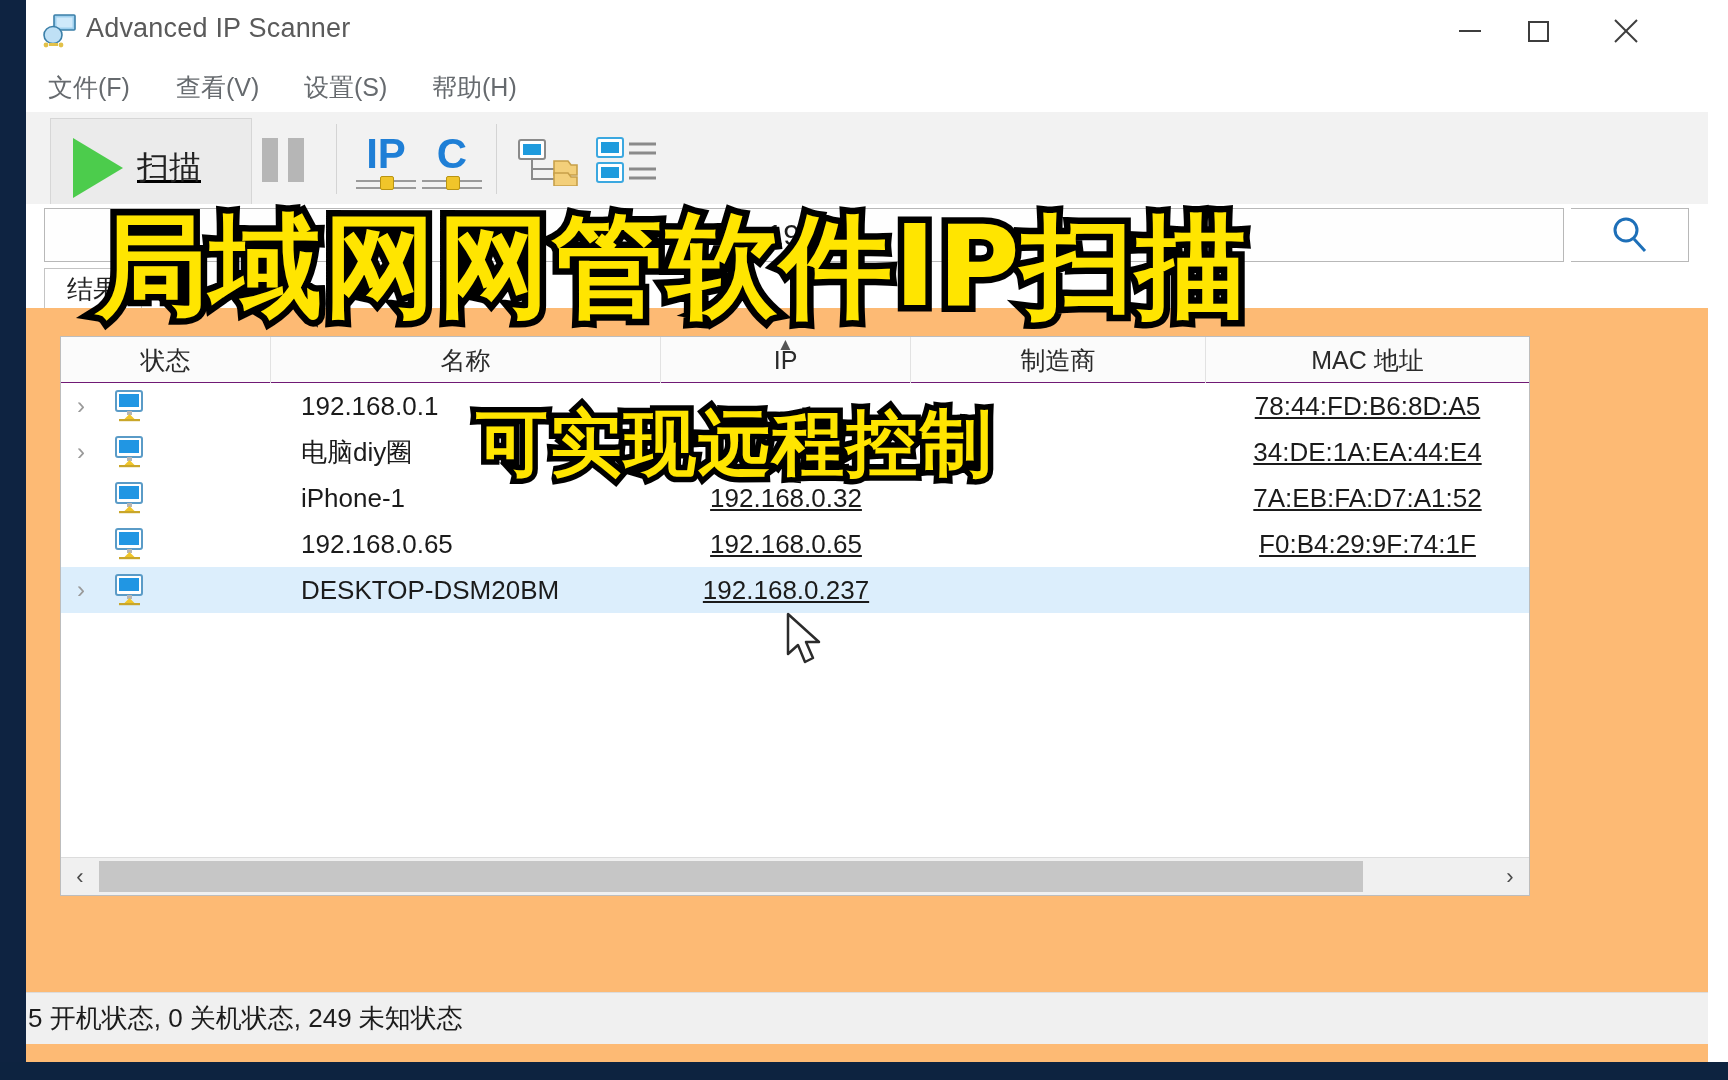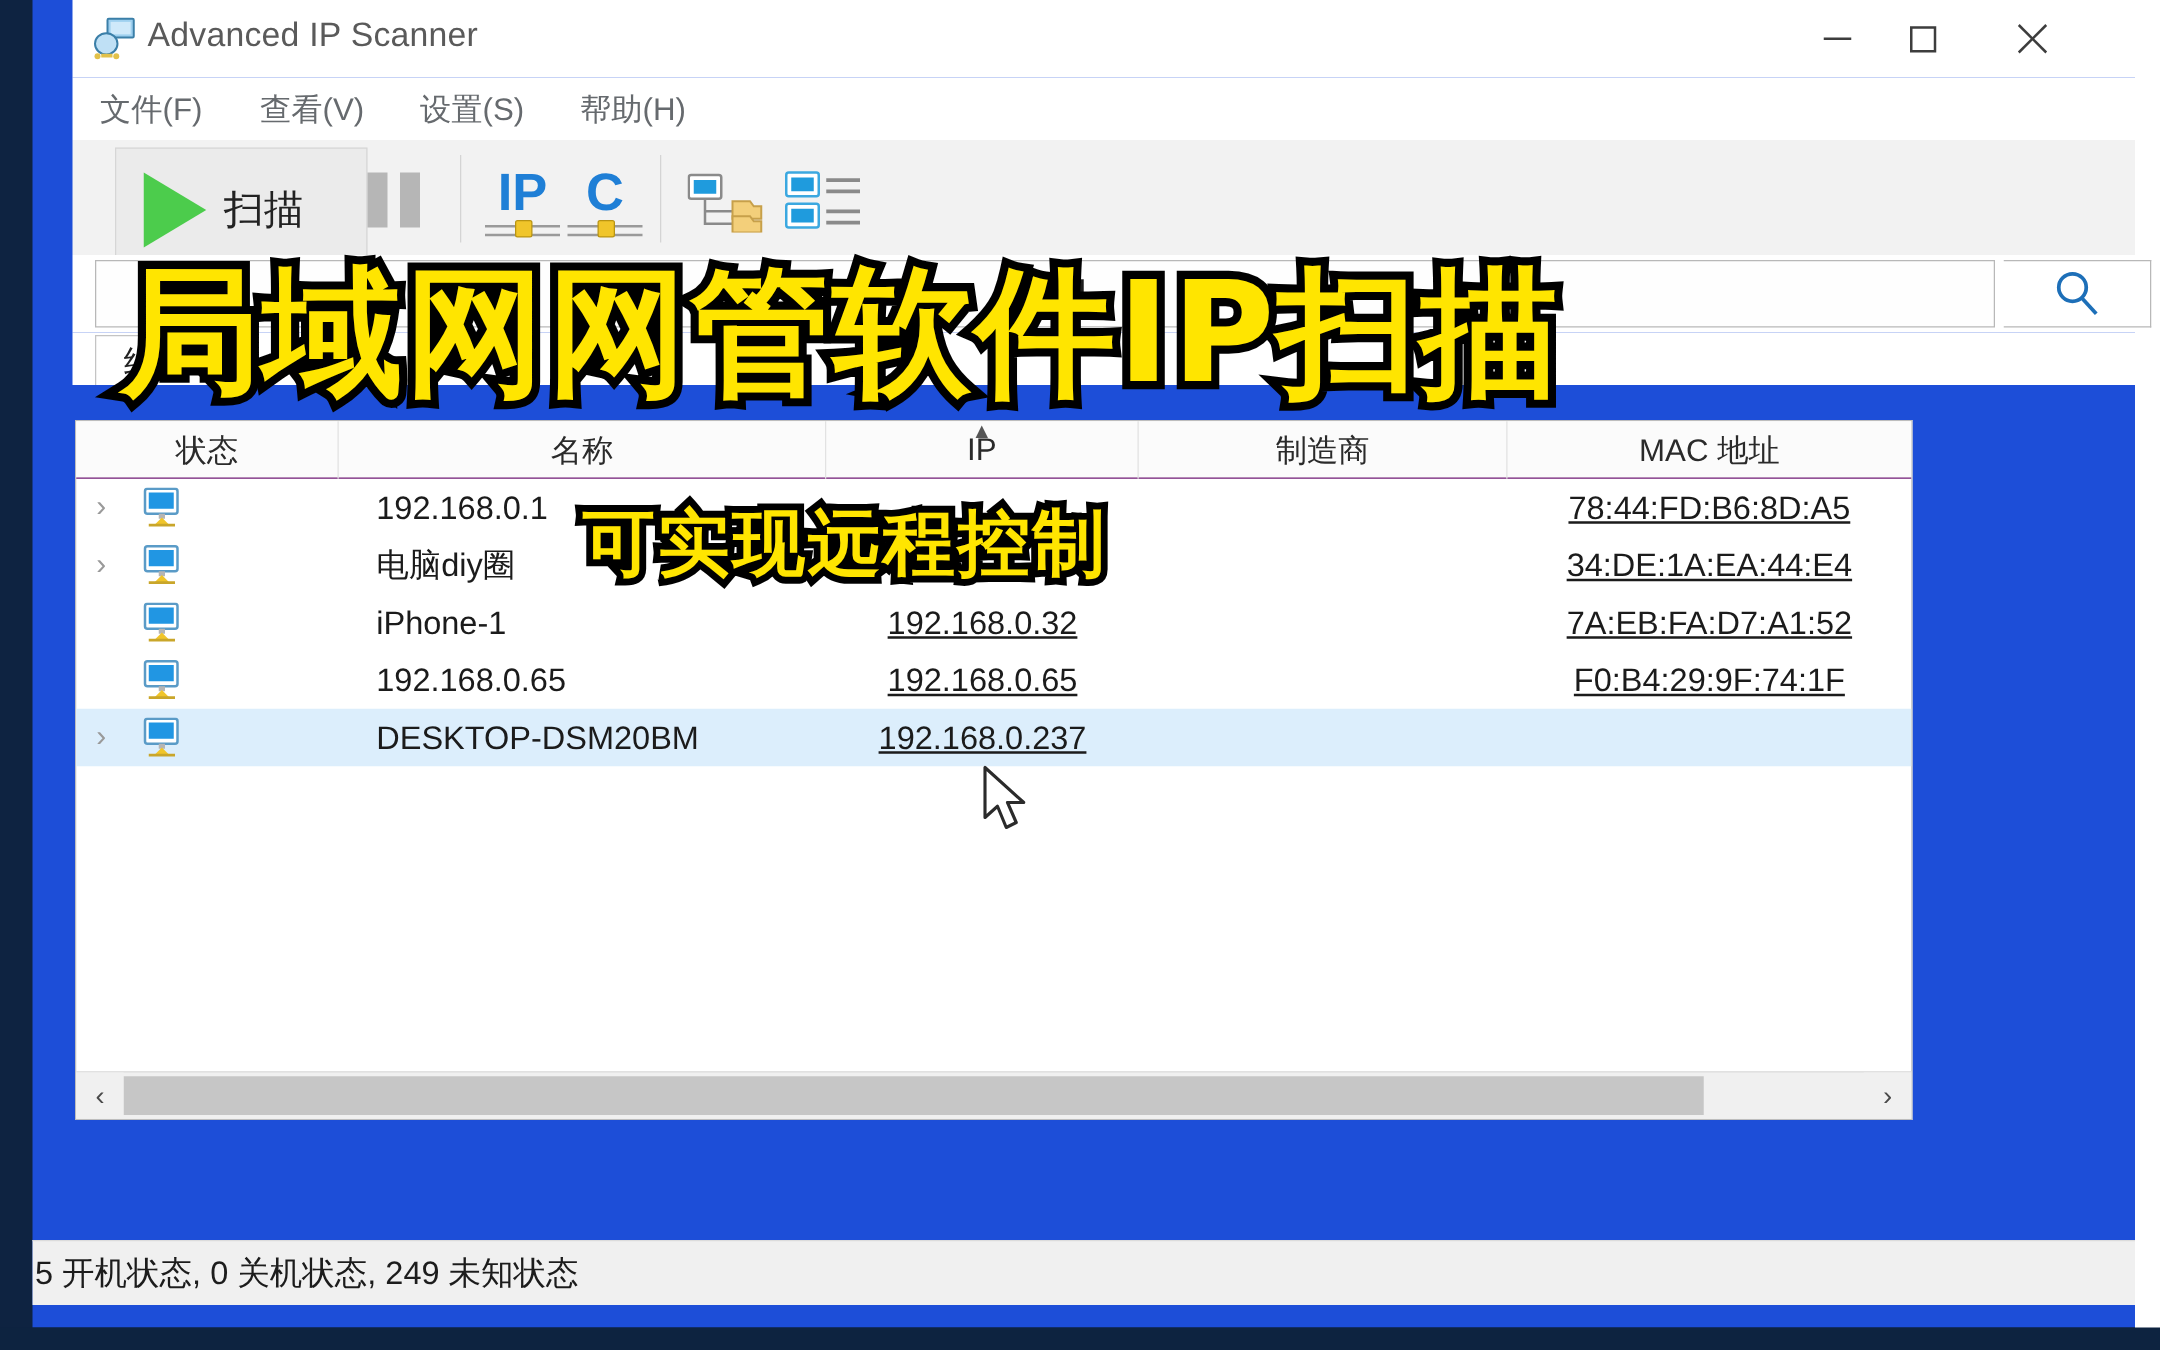--- a/index.html
+++ b/index.html
@@ -12,22 +12,21 @@
   #screen { position: relative; width: 1728px; height: 1080px; background: #10243f; }
 
   
   .rail-left  { position: absolute; left: 0;  top: 0; width: 26px; height: 1080px; background: #0e2341; }
   .rail-right { position: absolute; right: 0; top: 0; width: 20px; height: 1080px; background: #ffffff; }
   .bottom-band{ position: absolute; left: 0; bottom: 0; width: 1728px; height: 18px; background: #0d2340; }
 
   
   #app {
     position: absolute; left: 26px; top: 0; width: 1682px; height: 1062px;
-    background: #1d4ed8;
-    padding-left: 32px;
+    background: #fdba74;
   }
 
   
   .titlebar { position: relative; height: 62px; background: #ffffff; }
   .title-icon { position: absolute; left: 14px; top: 12px; width: 38px; height: 38px; }
   .title-text {
     position: absolute; left: 60px; top: 13px;
     font-size: 27px; color: #5a5a5a; letter-spacing: .2px;
   }
   .win-btn {
@@ -45,23 +44,23 @@
   
   .menubar { position: relative; height: 50px; background: #ffffff; }
   .menu-item {
     position: absolute; top: 9px;
     font-size: 25px; color: #666a6e; white-space: nowrap;
   }
 
   
   .toolbar { position: relative; height: 92px; background: #f2f2f2; }
   .tb-scan {
-    position: absolute; left: 34px; top: 6px; width: 202px; height: 100px;
+    position: absolute; left: 24px; top: 6px; width: 202px; height: 100px;
     background: #ebebeb; border: 1px solid #d6d6d6;
-    display: flex; align-items: center;
+    display: flex; align-items: center; text-decoration: underline;
   }
   .tri-play {
     margin-left: 22px;
     width: 0; height: 0;
     border-left: 50px solid #4ccc4c;
     border-top: 30px solid transparent;
     border-bottom: 30px solid transparent;
   }
   .tb-scan-label { margin-left: 14px; font-size: 32px; color: #222; }
   .tb-pause { position: absolute; left: 236px; top: 26px; display: flex; gap: 10px; }
@@ -150,21 +149,21 @@
   .status-text { font-size: 26px; color: #1c1c1c; margin-left: 2px; }
 
   
   .caption {
     position: absolute; font-weight: bold; color: #ffe500;
     font-family: "DejaVu Sans", "Liberation Sans", sans-serif;
     -webkit-text-stroke: 13px #000; paint-order: stroke fill;
     white-space: nowrap; letter-spacing: 2px;
   }
   .caption-top { left: 96px; top: 192px; font-size: 112px; }
-  .caption-sub { left: 466px; top: 396px; font-size: 58px; -webkit-text-stroke: 11px #000; }
+  .caption-sub { left: 476px; top: 396px; font-size: 72px; -webkit-text-stroke: 11px #000; }
 
   
   .cursor { position: absolute; left: 786px; top: 612px; }
 </style>
 </head>
 <body>
 
 <div id="screen">
   <div class="rail-left"></div>
   <div class="rail-right"></div>

